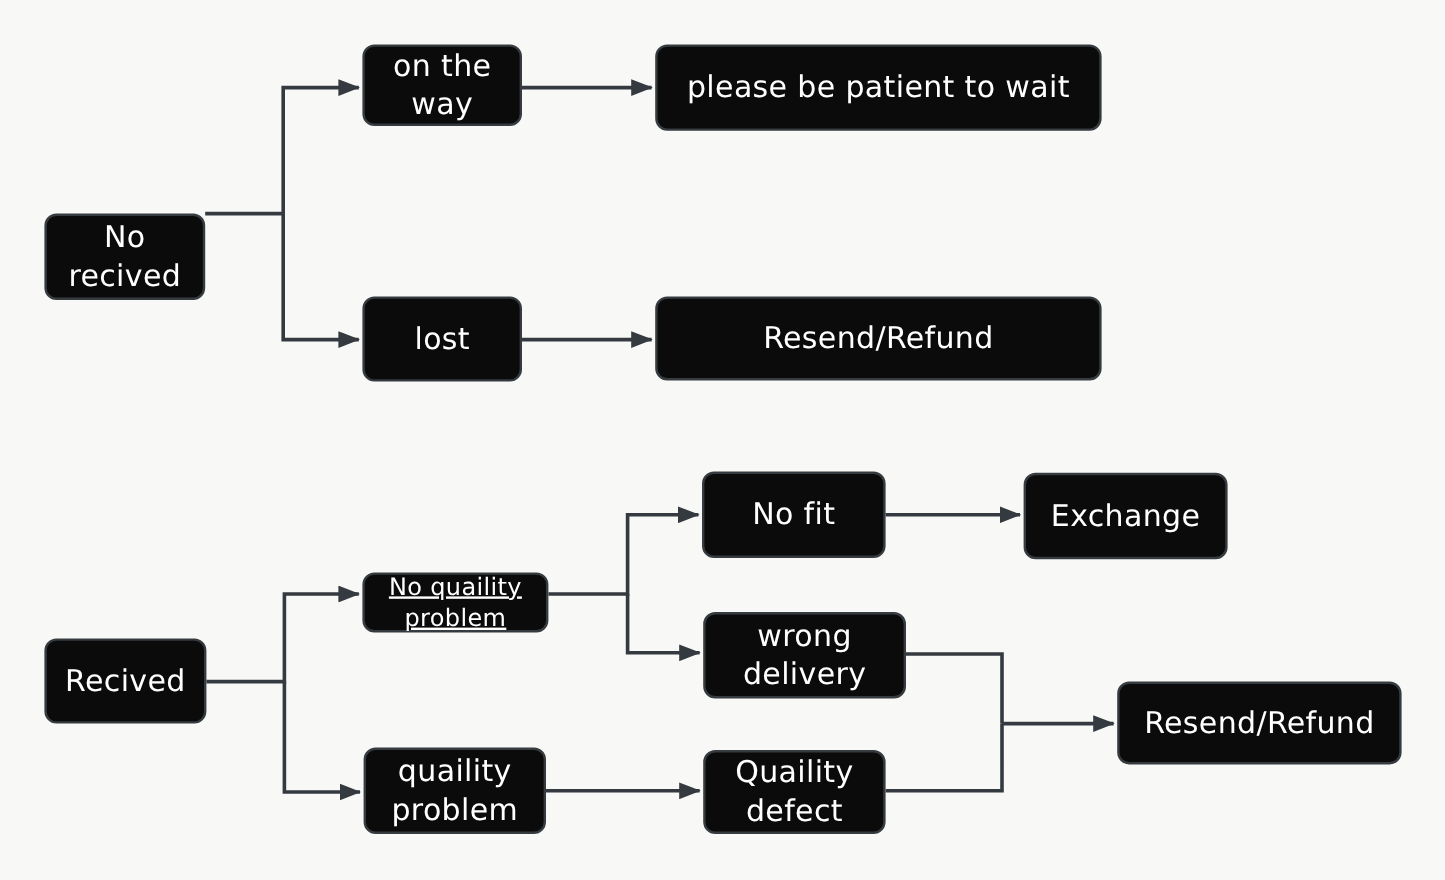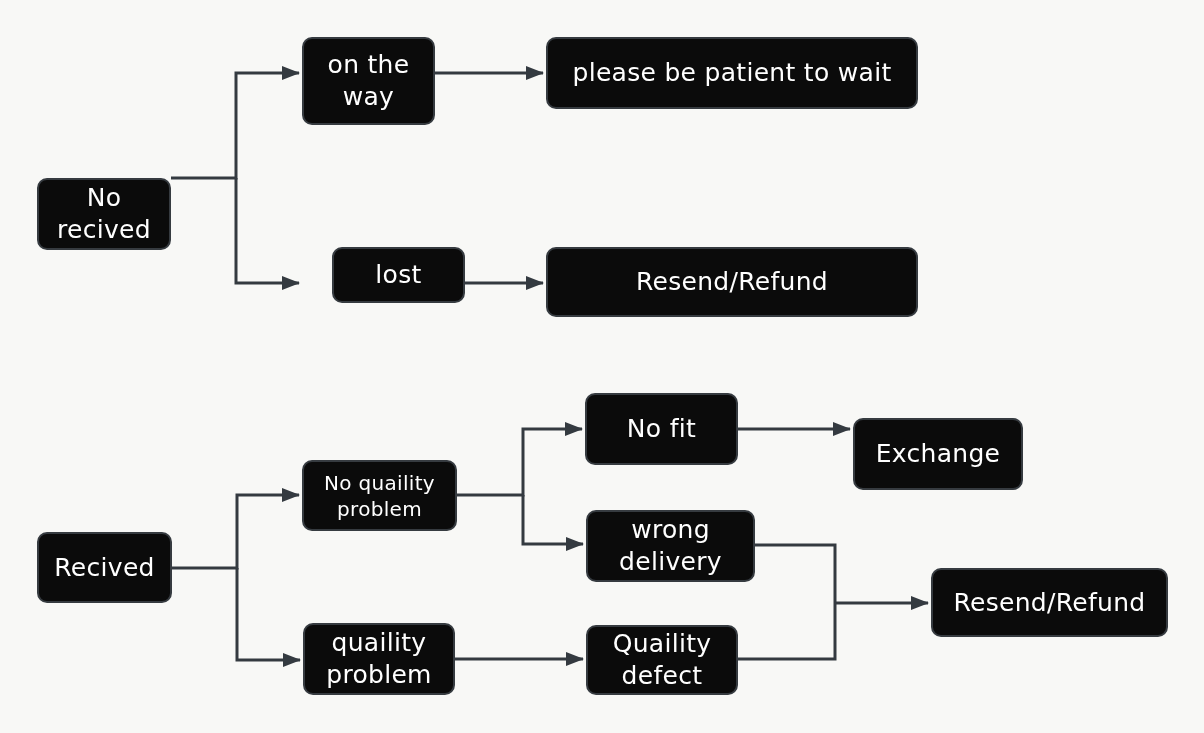--- a/index.html
+++ b/index.html
@@ -68,56 +68,56 @@
     <path class="edge" d="M 455 659 L 583 659" marker-end="url(#arrow)"></path>
     <path class="edge" d="M 738 545 L 835 545 L 835 603"></path>
     <path class="edge" d="M 738 659 L 835 659 L 835 603"></path>
     <path class="edge" d="M 835 603 L 928 603" marker-end="url(#arrow)"></path>
   </svg>
 
   <div class="node" style="left:37px; top:142px; width:134px; height:72px;margin-top:36px;">
     <span>No
 recived</span>
   </div>
-  <div class="node" style="left:302px; top:37px; width:133px; height:88px;">
+  <div class="node" style="left:302px; top:37px; width:133px; height:68px;">
     <span>on the
 way</span>
   </div>
   <div class="node" style="left:546px; top:37px; width:372px; height:72px;">
     <span>please be patient to wait</span>
   </div>
-  <div class="node" style="left:302px; top:247px; width:133px; height:56px;margin-left:30px;">
+  <div class="node" style="left:302px; top:247px; width:133px; height:71px;">
     <span>lost</span>
   </div>
   <div class="node" style="left:546px; top:247px; width:372px; height:70px;">
     <span>Resend/Refund</span>
   </div>
 
   <div class="node" style="left:37px; top:532px; width:135px; height:71px;">
     <span>Recived</span>
   </div>
-  <div class="node small-text" style="left:302px; top:460px; width:155px; height:71px;">
+  <div class="node small-text" style="left:302px; top:477px; width:155px; height:50px;text-decoration:underline;">
     <span>No quaility
 problem</span>
   </div>
   <div class="node" style="left:303px; top:623px; width:152px; height:72px;">
     <span>quaility
 problem</span>
   </div>
   <div class="node" style="left:585px; top:393px; width:153px; height:72px;">
     <span>No fit</span>
   </div>
   <div class="node" style="left:586px; top:510px; width:169px; height:72px;">
     <span>wrong
 delivery</span>
   </div>
   <div class="node" style="left:586px; top:625px; width:152px; height:70px;">
     <span>Quaility
 defect</span>
   </div>
-  <div class="node" style="left:853px; top:394px; width:170px; height:72px;margin-top:24px;">
+  <div class="node" style="left:853px; top:394px; width:170px; height:72px;">
     <span>Exchange</span>
   </div>
   <div class="node" style="left:931px; top:568px; width:237px; height:69px;">
     <span>Resend/Refund</span>
   </div>
 
 </div>
 
 </body></html>

